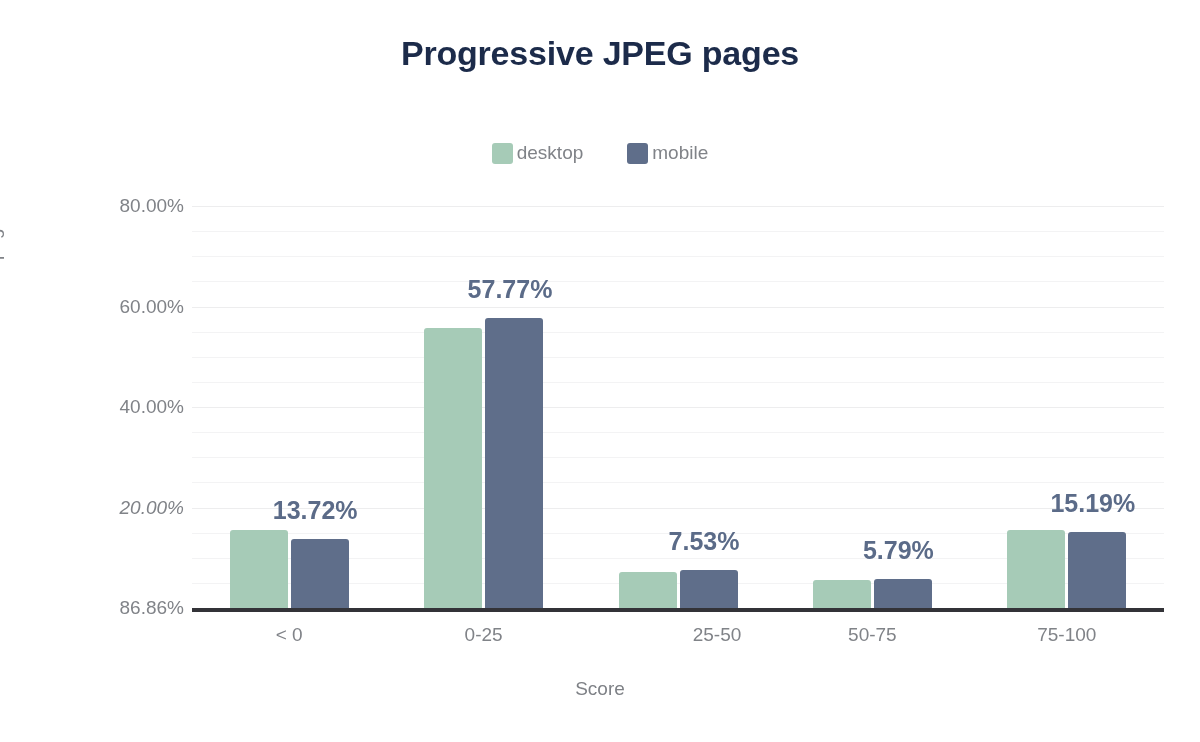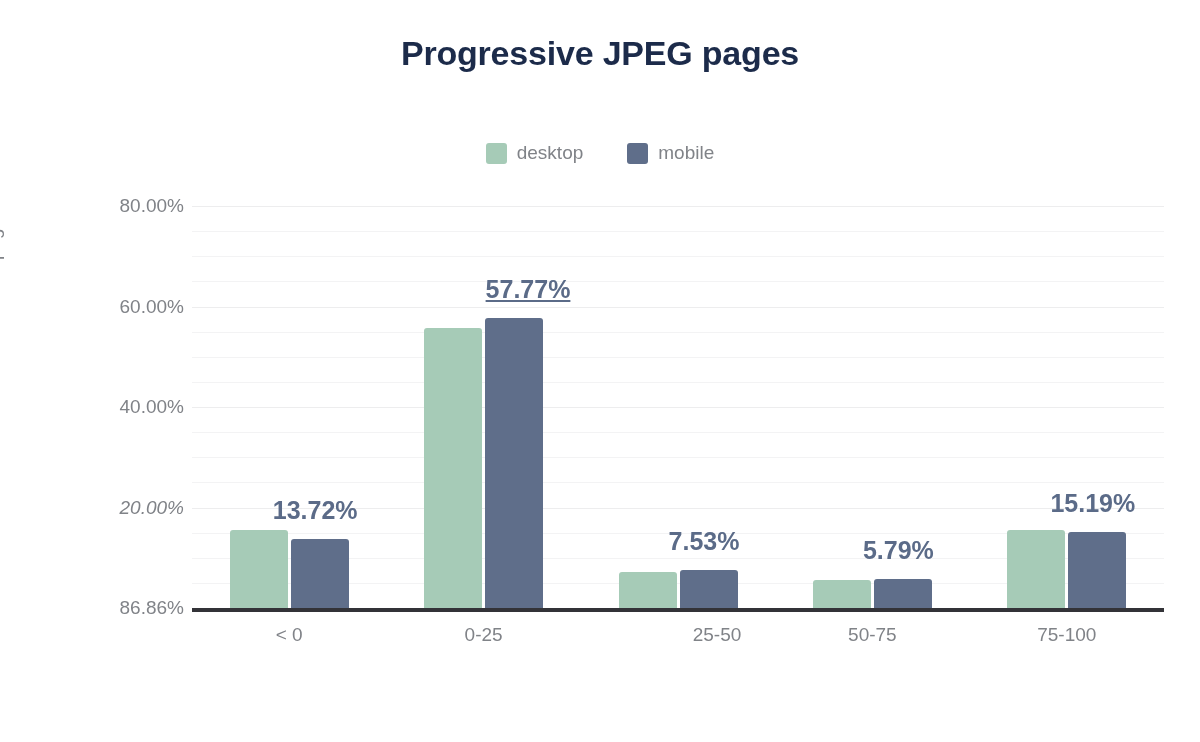--- a/index.html
+++ b/index.html
@@ -55,21 +55,21 @@
     top: 142px;
     width: 1200px;
     display: flex;
     justify-content: center;
     align-items: center;
     gap: 44px;
   }
   .legend-item {
     display: flex;
     align-items: center;
-    gap: 10px;
+    gap: 4px;
     cursor: pointer;
     justify-content: space-between;
   }
   .legend-swatch {
     width: 21px;
     height: 21px;
     border-radius: 3px;
     display: block;
   }
   .legend-label {
@@ -264,21 +264,21 @@
         <div class="gridline" style="top: 50.25px;"></div>
         <div class="gridline" style="top: 25.125px;"></div>
         <div class="gridline major" style="top: 0px;"></div>
       </div>
     <div id="bars">
         <div class="bar desktop" title="&lt; 0 desktop 15.43%" style="background: rgb(166, 203, 183); width: 58px; height: 77.5357px; left: 37.7px;"></div>
         <div class="bar mobile" title="&lt; 0 mobile 13.72%" style="background: rgb(95, 110, 138); width: 58px; height: 68.943px; left: 98.7px;"></div>
         <div class="data-label" style="left: 123.2px; top: 290.057px;">13.72%</div>
         <div class="bar desktop" title="0-25 desktop 55.66%" style="background: rgb(166, 203, 183); width: 58px; height: 279.692px; left: 232.1px;"></div>
         <div class="bar mobile" title="0-25 mobile 57.77%" style="background: rgb(95, 110, 138); width: 58px; height: 290.294px; left: 293.1px;"></div>
-        <div class="data-label" style="left: 336px; top: 68.7057px; text-decoration: underline;">57.77%</div>
+        <div class="data-label" style="left: 318px; top: 68.7057px;">57.77%</div>
         <div class="bar desktop" title="25-50 desktop 7.12%" style="background: rgb(166, 203, 183); width: 58px; height: 35.778px; left: 426.5px;"></div>
         <div class="bar mobile" title="25-50 mobile 7.53%" style="background: rgb(95, 110, 138); width: 58px; height: 37.8383px; left: 487.5px;"></div>
         <div class="data-label" style="left: 512px; top: 321.162px;">7.53%</div>
         <div class="bar desktop" title="50-75 desktop 5.63%" style="background: rgb(166, 203, 183); width: 58px; height: 28.2907px; left: 620.9px;"></div>
         <div class="bar mobile" title="50-75 mobile 5.79%" style="background: rgb(95, 110, 138); width: 58px; height: 29.0947px; left: 681.9px;"></div>
         <div class="data-label" style="left: 706.4px; top: 329.905px;">5.79%</div>
         <div class="bar desktop" title="75-100 desktop 15.56%" style="background: rgb(166, 203, 183); width: 58px; height: 78.189px; left: 815.3px;"></div>
         <div class="bar mobile" title="75-100 mobile 15.19%" style="background: rgb(95, 110, 138); width: 58px; height: 76.3297px; left: 876.3px;"></div>
         <div class="data-label" style="left: 900.8px; top: 282.67px;">15.19%</div>
       </div>
@@ -286,14 +286,15 @@
   </div>
 
   <div id="x-ticks">
       <div class="xtick" style="left: 289.2px;">&lt; 0</div>
       <div class="xtick" style="left: 483.6px;">0-25</div>
       <div class="xtick" style="left: 717px;">25-50</div>
       <div class="xtick" style="left: 872.4px;">50-75</div>
       <div class="xtick" style="left: 1066.8px;">75-100</div>
     </div>
 
+  <div class="x-axis-title">Score</div>
 
 </div>
 
 </body></html>

